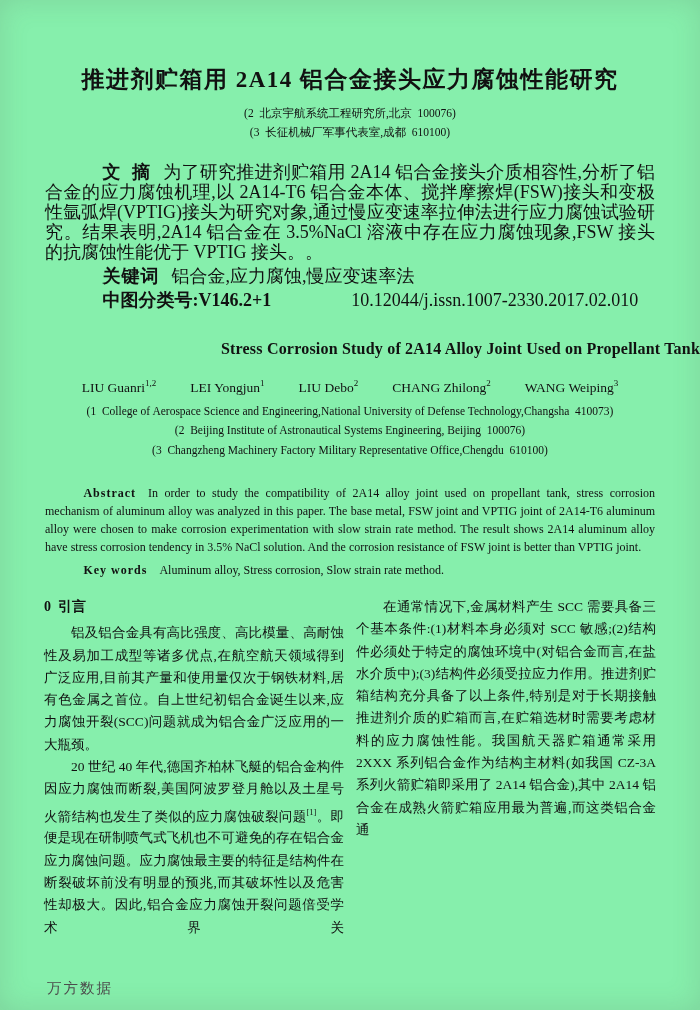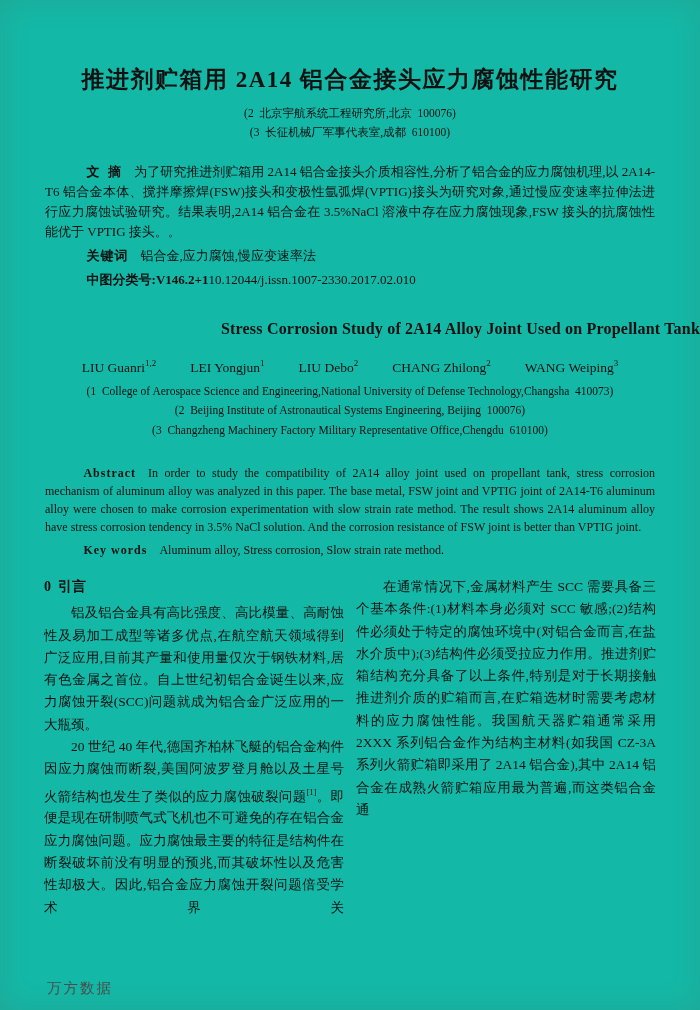--- a/index.html
+++ b/index.html
@@ -5,21 +5,21 @@
   html,body{margin:0;padding:0;}
   body{
     width:700px;height:1010px;
     background:#e9e9e7;
     font-family:"Liberation Serif","DejaVu Serif",serif;
     color:#111;
   }
   .page{
     position:relative;
     width:700px;height:1010px;
-    background:#14b8a6;
+    background:#86efac;
     box-shadow:inset 0 0 28px rgba(90,90,85,.18);
     overflow:hidden;
     box-sizing:border-box;
   }
   
   .title-cn{
     margin:0;padding-top:64px;
     text-align:center;
     font-size:23px;font-weight:700;
     letter-spacing:1.5px;
@@ -27,29 +27,29 @@
   .authors-row{
     margin-top:26px;
     display:flex;justify-content:center;gap:40px;
     font-size:14.5px;
   }
   .authors-row sup{font-size:9px;}
   .affils{margin-top:9px;text-align:center;font-size:11.5px;line-height:19px;}
   
   .absblock{margin:20px 45px 0;}
   .abs{
-    margin:0;font-size:13px;line-height:20px;
+    margin:0;font-size:18px;line-height:20px;
     text-align:justify;
   }
   .abs.first{text-indent:3.2em;}
   .lbl{font-weight:700;margin-right:12px;letter-spacing:1px;}
   .kwline{text-indent:3.2em;margin-top:4px;}
   .clcline{text-indent:3.2em;margin-top:4px;}
   .clc-label{font-weight:700;}
-  .doi{}
+  .doi{margin-left:80px;}
   
   .title-en{
     margin:30px 0 0;
     text-align:right;
     font-size:16px;font-weight:600;
     letter-spacing:.2px;
   }
   .authors-row.en{margin-top:20px;font-size:13.5px;gap:34px;}
   .affils.en{margin-top:6px;font-size:11.5px;line-height:19.5px;}
   

